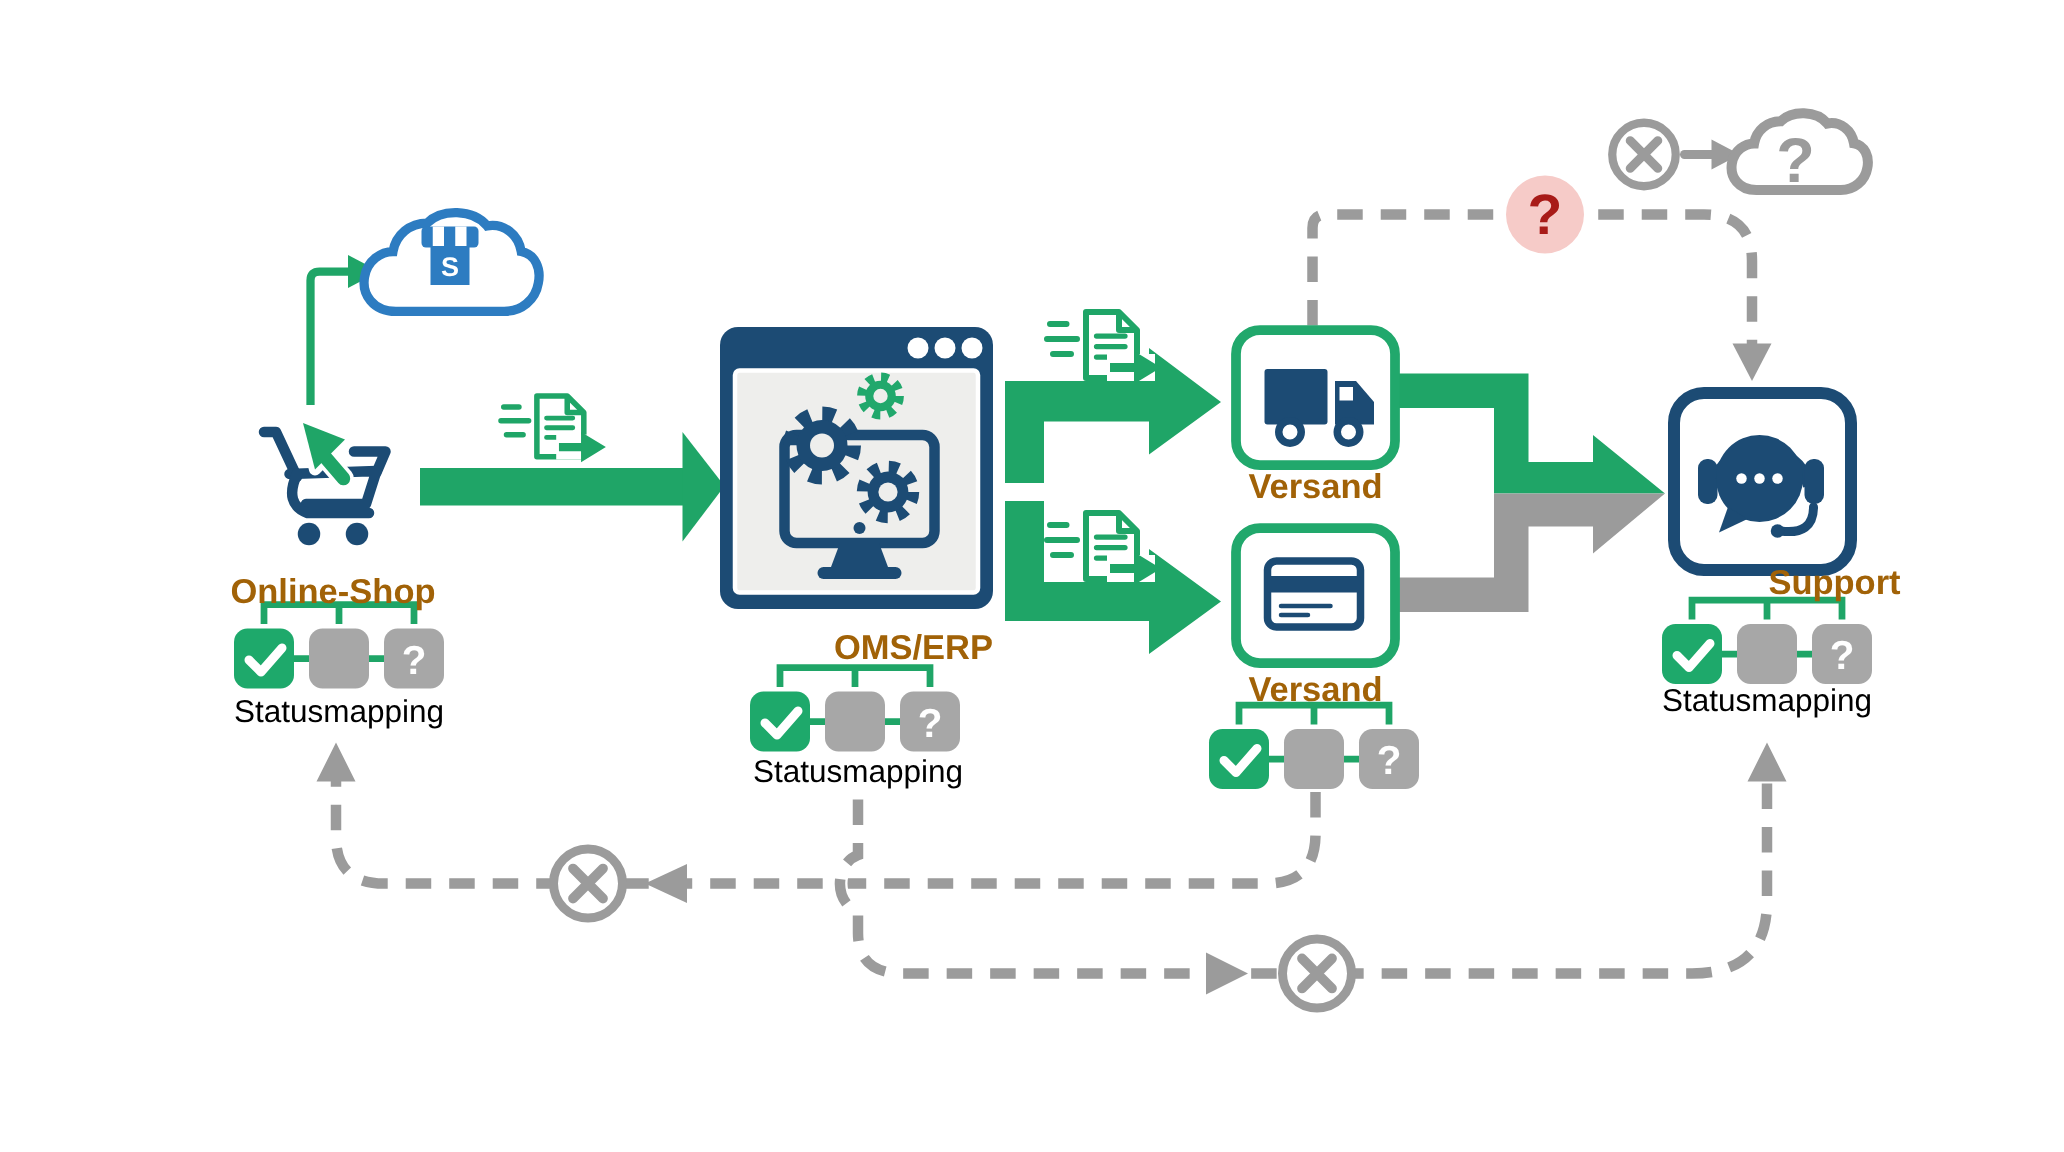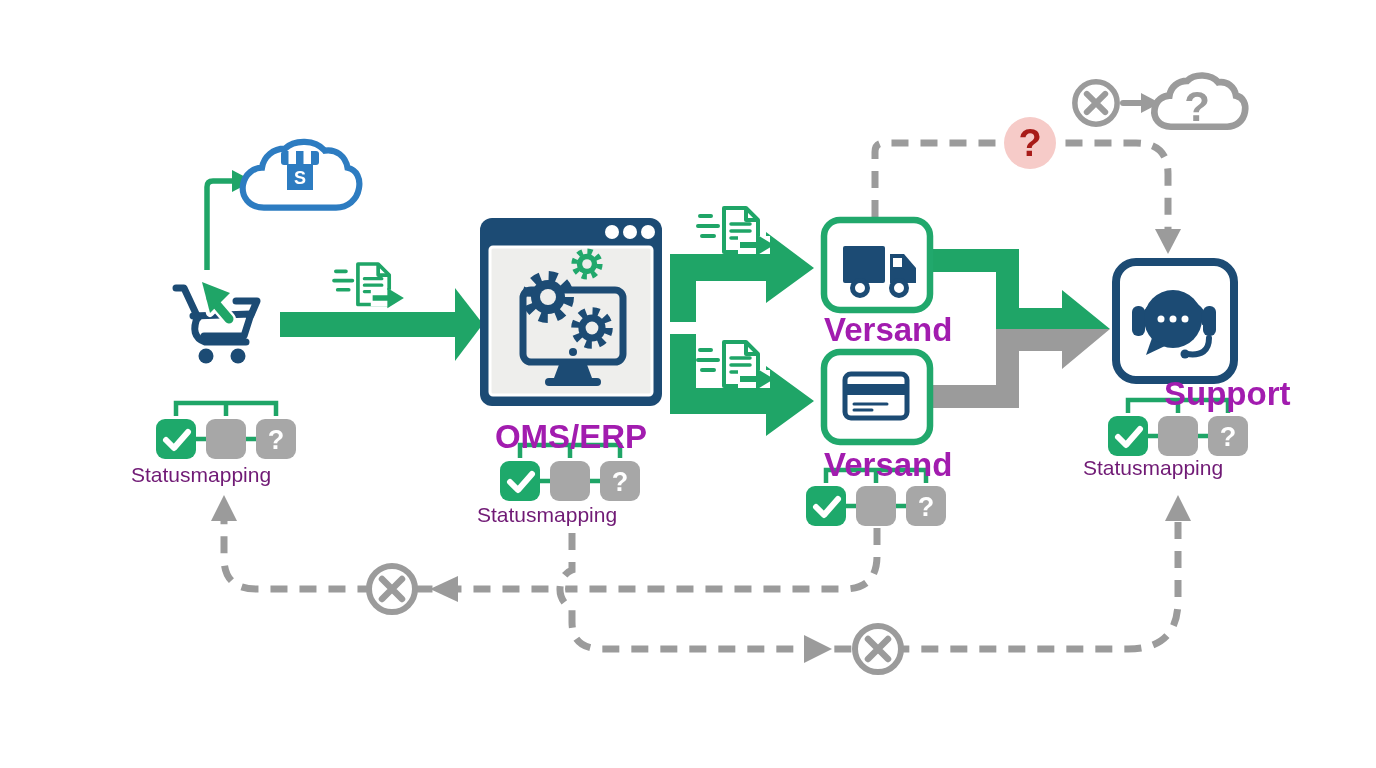--- a/index.html
+++ b/index.html
@@ -1,21 +1,21 @@
 <!DOCTYPE html>
 <html><head>
 <meta charset="utf-8">
 <style>
   html,body{margin:0;padding:0;background:#fff;}
   #stage{position:relative;width:1376px;height:768px;background:#ffffff;overflow:hidden;
          font-family:"Liberation Sans",sans-serif;color:#1d1d1b;}
   #diagram-svg{position:absolute;left:0;top:0;}
-  .node-label{position:absolute;text-align:center;font-size:33px;font-weight:600;color:#a21caf;}
+  .node-label{position:absolute;text-align:center;font-size:23px;font-weight:600;color:#a16207;}
   .node-label.bold{font-weight:700;}
-  .status-label{position:absolute;font-size:21px;font-weight:400;color:#701a75;}
+  .status-label{position:absolute;text-align:center;font-size:21px;font-weight:400;color:#000000;}
   svg text{font-family:"Liberation Sans",sans-serif;}
 </style>
 </head>
 <body>
 
 <div id="stage">
 
 <svg id="diagram-svg" width="1376" height="768" viewBox="0 0 1376 768">
 
   <defs>
@@ -183,23 +183,24 @@
 
   <g>
     <use href="#xcircle" transform="translate(1096,103) scale(0.92)"></use>
     <path d="M1123,103 H1141" stroke="#9B9B9B" stroke-width="6" stroke-linecap="round"></path>
     <polygon points="1141,93 1160,103 1141,113" fill="#9B9B9B"></polygon>
     <use href="#cloud" transform="translate(1199,106) scale(0.74)" fill="#ffffff" stroke="#9B9B9B" stroke-width="9"></use>
     <text x="1197" y="121" text-anchor="middle" font-size="42" font-weight="bold" fill="#9B9B9B">?</text>
   </g>
 </svg>
 
+<div class="node-label bold" style="left:122px;top:381px;width:200px;">Online-Shop</div>
 <div class="status-label" style="left:131px;top:463px;width:190px;">Statusmapping</div>
 
-<div class="node-label bold" style="left:480px;top:418px;width:182px;">OMS/ERP</div>
+<div class="node-label bold" style="left:480px;top:418px;width:182px;text-align:right;">OMS/ERP</div>
 <div class="status-label" style="left:477px;top:503px;width:190px;">Statusmapping</div>
 
 <div class="node-label" style="left:824px;top:311px;width:106px;">Versand</div>
 <div class="node-label" style="left:824px;top:446px;width:106px;">Versand</div>
 
 <div class="node-label" style="left:1164px;top:375px;width:118px;">Support</div>
 <div class="status-label" style="left:1083px;top:456px;width:190px;">Statusmapping</div>
 
 </div>
 

